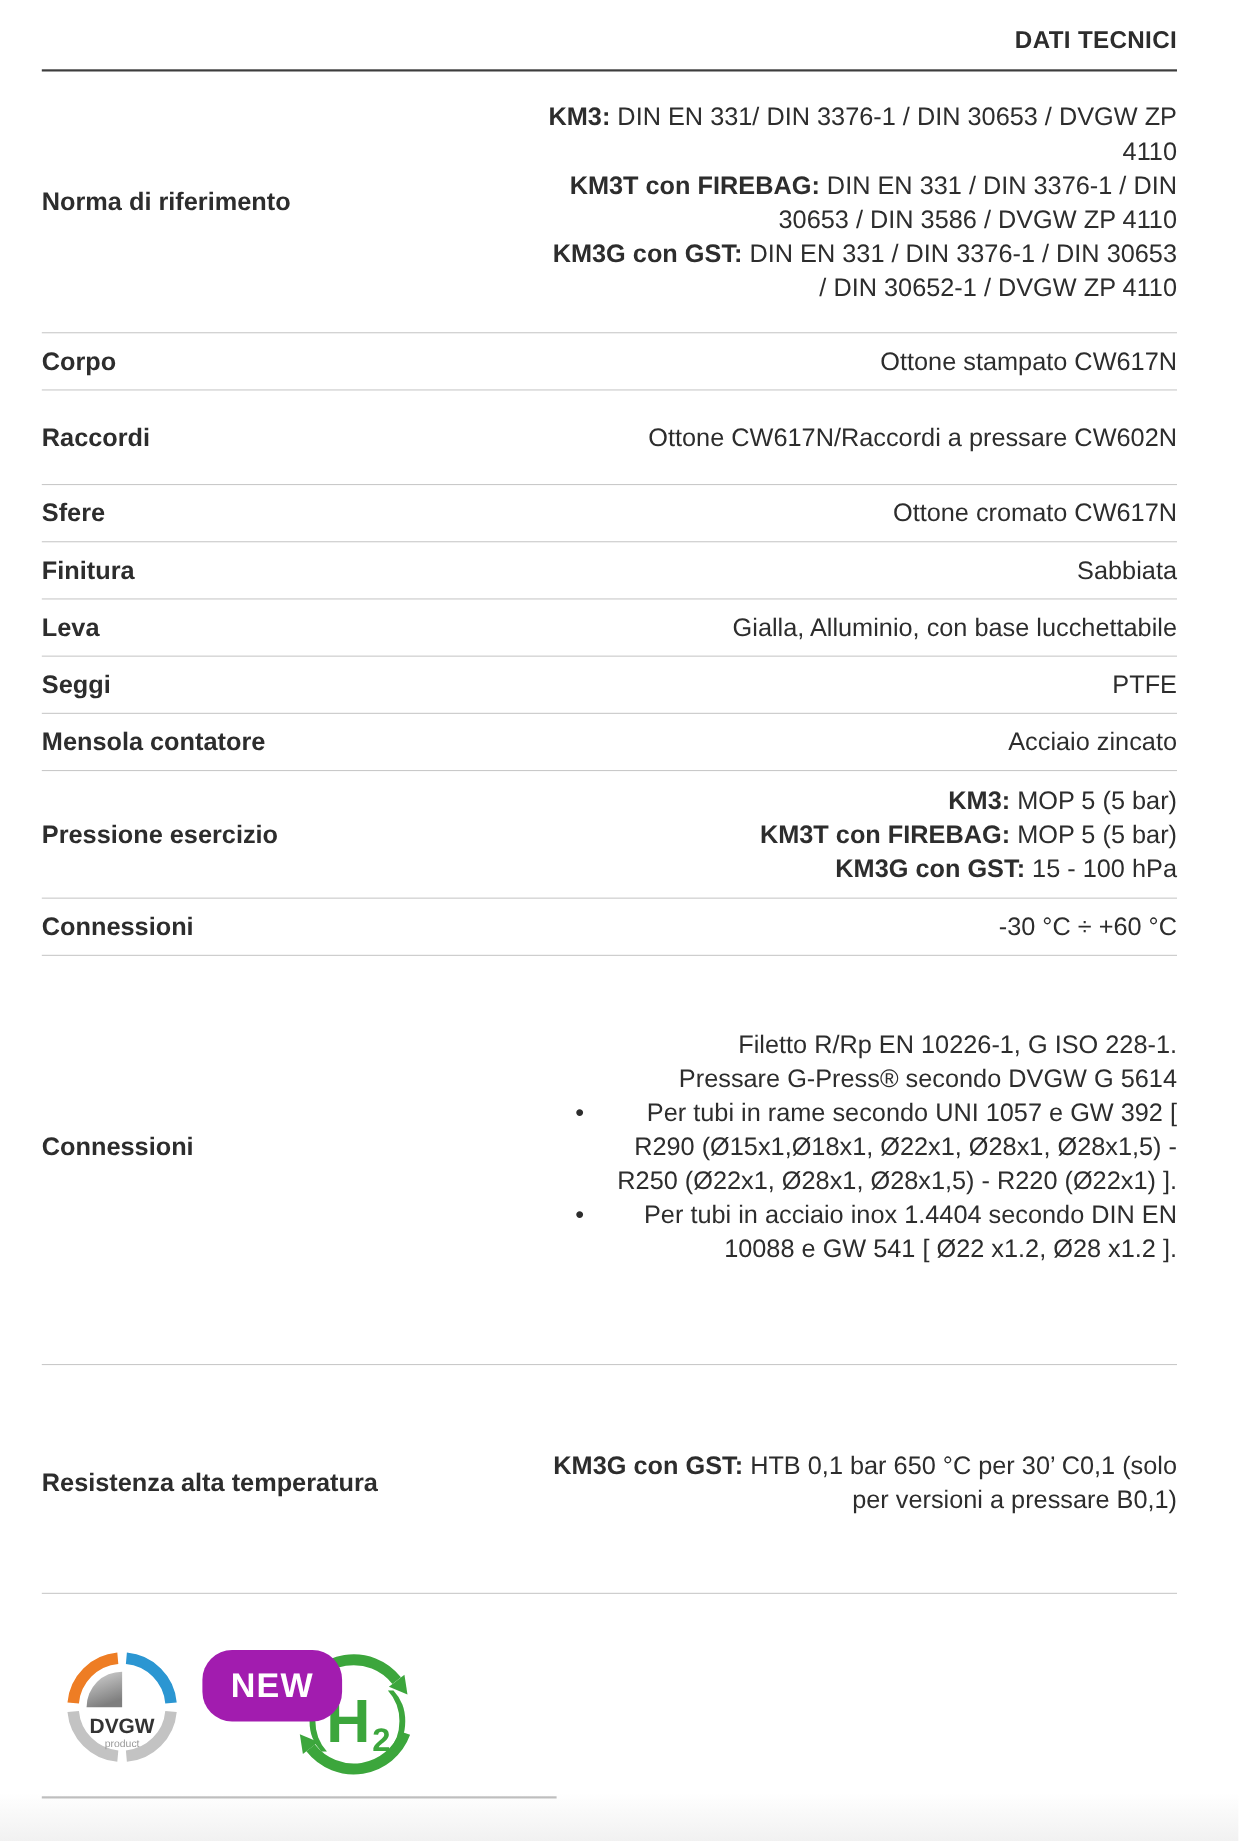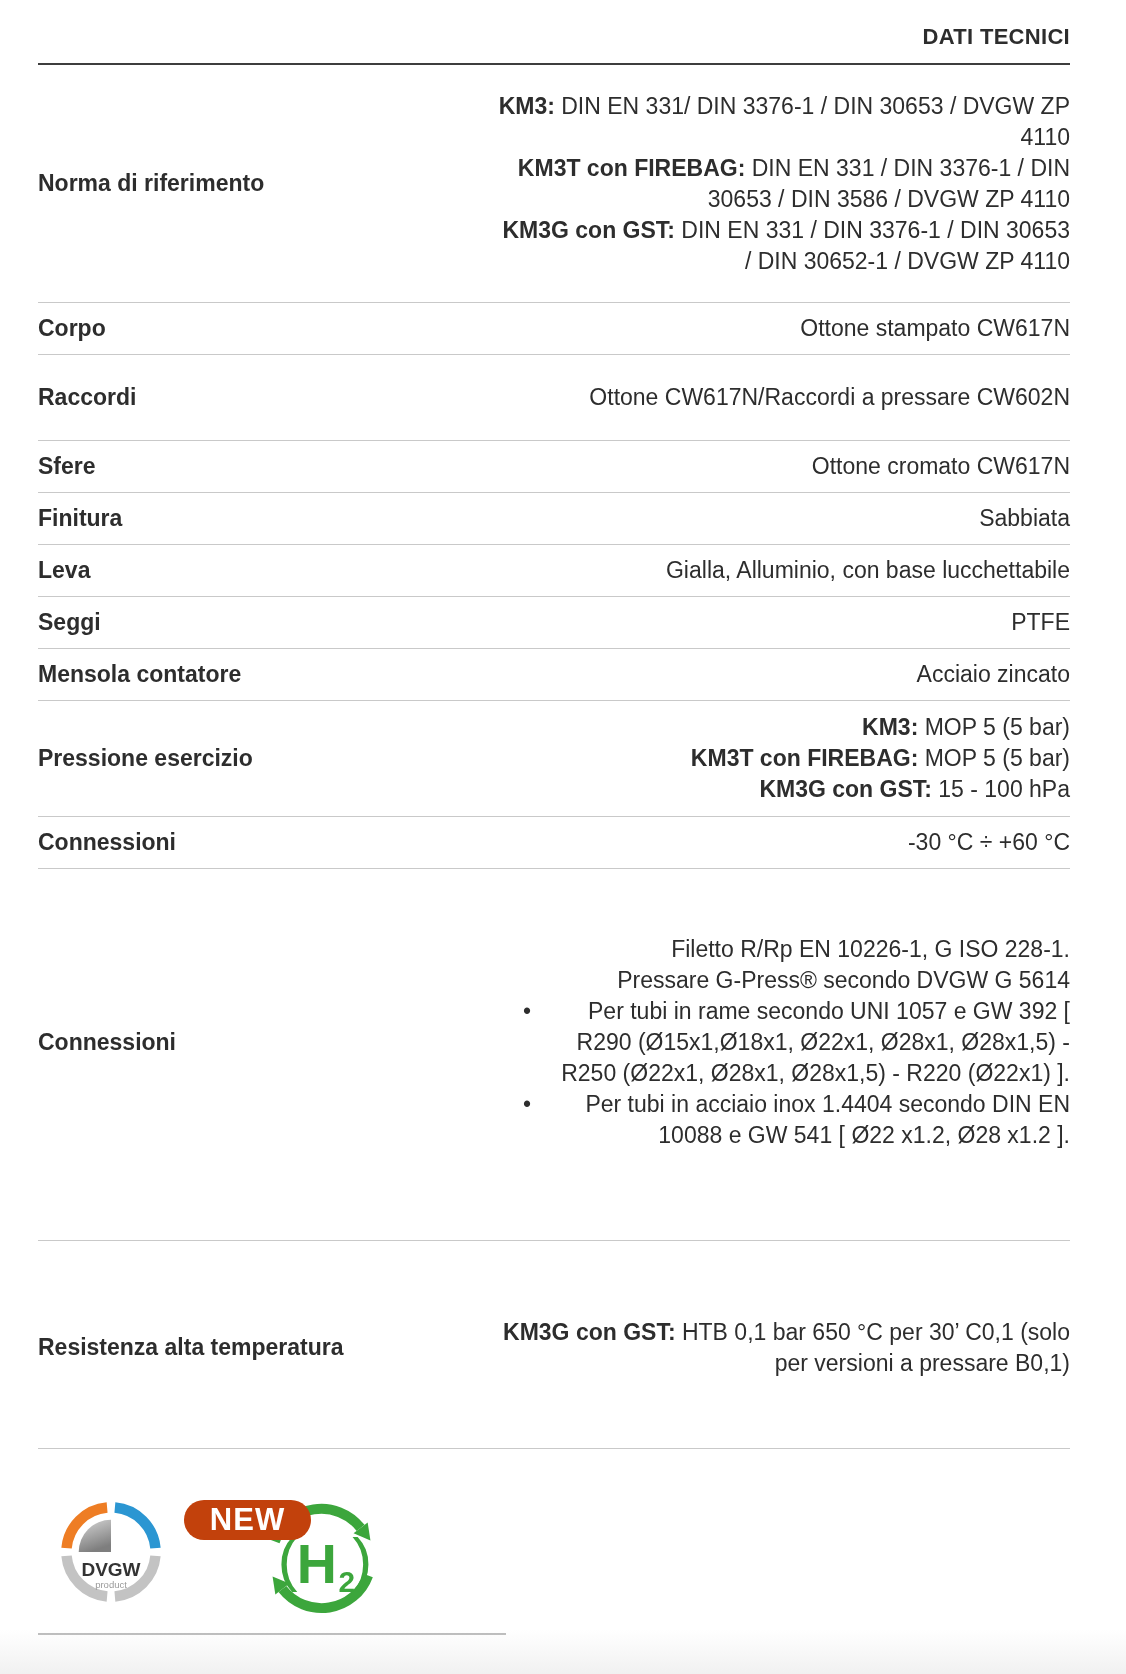--- a/index.html
+++ b/index.html
@@ -57,22 +57,22 @@
 
   .footer {
     position: relative;
     margin-top: 40px;
     height: 134px;
   }
   .dvgw-logo { position: absolute; left: 16px; top: 6px; }
   .h2-logo   { position: absolute; left: 218px; top: 0; }
   .new-badge {
     position: absolute; left: 146px; top: 11px;
-    width: 127px; height: 40px;
-    background: #c2410c;
+    width: 127px; height: 65px;
+    background: #a21caf;
     border-radius: 27px;
     color: #ffffff;
     font-size: 31px;
     font-weight: 700;
     letter-spacing: 1px;
     display: flex; align-items: center; justify-content: center;
     z-index: 2;
     text-align: right;
   }
   .bottom-rule {

